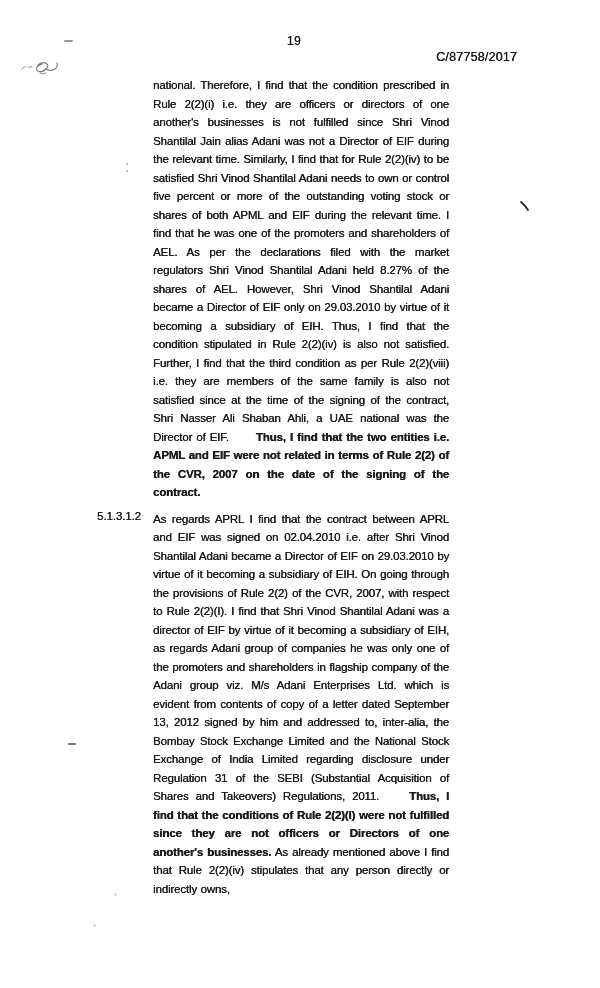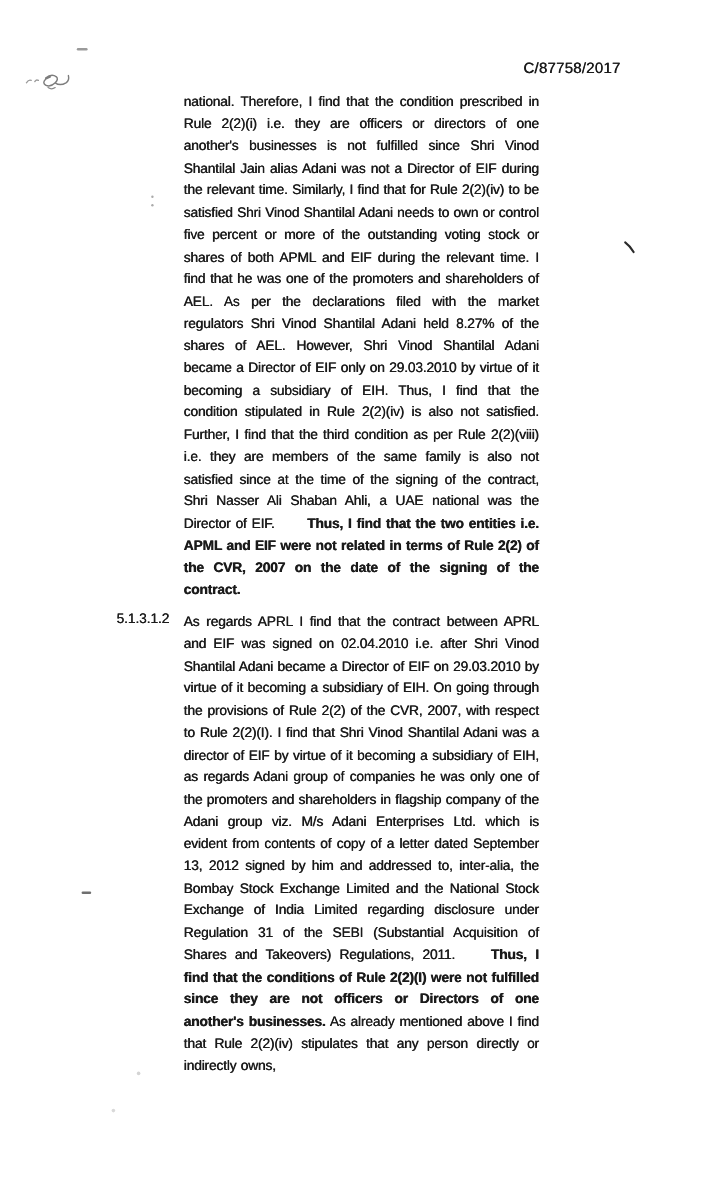--- a/index.html
+++ b/index.html
@@ -75,20 +75,21 @@
   .tick-right      { left: 518px; top: 200px; width: 14px; height: 14px; }
   .dash-left       { left: 68px;  top: 743px; width: 8px;  height: 2px; background: #6f6f6f; border-radius: 1px; }
   .speck-1         { left: 114px; top: 893px; width: 3px;  height: 3px; background: #d4d4d4; border-radius: 50%; }
   .speck-2         { left: 93px;  top: 924px; width: 3px;  height: 3px; background: #d9d9d9; border-radius: 50%; }
 </style>
 </head>
 <body>
 
 <div class="page">
 
+  <div class="header-page-number">19</div>
 
   <div class="header-case-number">C/87758/2017</div>
 
   <div class="artifact dash-top-left"></div>
   <div class="artifact scribble">
     <svg width="42" height="26" viewBox="0 0 42 26">
       <path d="M2 14 q2 -3 4 -2 M9 13 q1 -2 3 -1" fill="none" stroke="#9b9b9b" stroke-width="1.1" stroke-linecap="round"></path>
       <path d="M18 10 q5 -4 9 -1 q2 2 -1 5 q-4 4 -8 2 q-3 -2 0 -5 l4 -2 M26 14 q4 3 9 0 q3 -2 2 -6" fill="none" stroke="#7d7d7d" stroke-width="1.2" stroke-linecap="round"></path>
       <path d="M20 18 q3 2 6 0" fill="none" stroke="#8a8a8a" stroke-width="1" stroke-linecap="round"></path>
     </svg>

